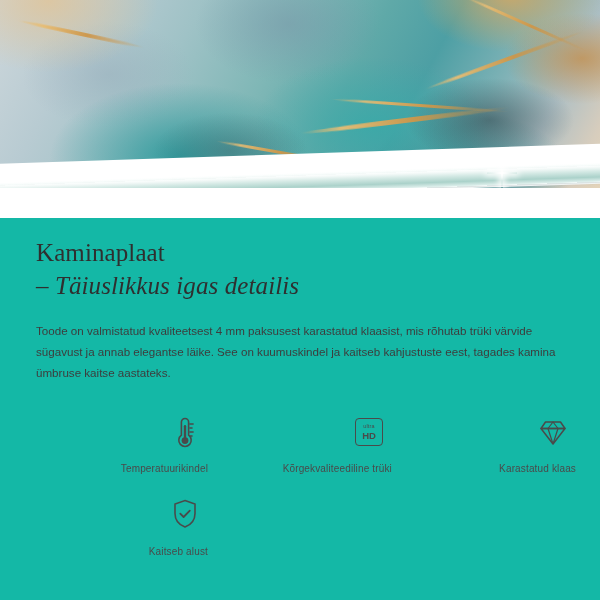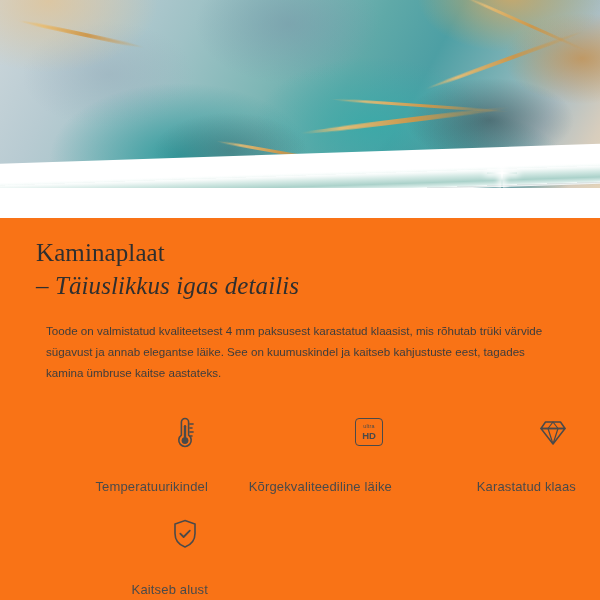--- a/index.html
+++ b/index.html
@@ -10,21 +10,21 @@
     width: 600px;
     height: 600px;
     background: #ffffff;
     font-family: "Liberation Sans", sans-serif;
     overflow: hidden;
   }
   .page {
     position: relative;
     width: 600px;
     height: 600px;
-    background: #f97316;
+    background: #14b8a6;
     overflow: hidden;
   }
 
   
   .hero {
     position: relative;
     width: 600px;
     height: 218px;
     overflow: hidden;
     background: #ffffff;
@@ -151,21 +151,21 @@
     font-family: "Liberation Serif", serif;
     font-size: 25px;
     font-weight: normal;
     line-height: 1.32;
     color: #2f2f2f;
     letter-spacing: 0.1px;
   }
   .title .line2 { display: block; font-style: italic; }
   .desc {
     margin: 0;
-    padding: 18px 36px 0 46px;
+    padding: 18px 36px 0 36px;
     font-family: "Liberation Sans", sans-serif;
     font-size: 11.6px;
     line-height: 1.82;
     color: #3d3d3d;
     max-width: 536px;
   }
 
   
   .features {
     display: grid;
@@ -181,22 +181,22 @@
     justify-content: flex-start;
   }
   .feature-icon {
     height: 46px;
     width: 46px;
     display: flex;
     align-items: center;
     justify-content: center;
   }
   .feature-label {
-    margin-top: 24px;
-    font-size: 13px;
+    margin-top: 8px;
+    font-size: 10px;
     color: #4a4a4a;
     text-align: center;
     letter-spacing: 0.15px;
   }
   .ultrahd-box {
     width: 26px;
     height: 26px;
     border: 1.6px solid #4a4a4a;
     border-radius: 4px;
     display: flex;
@@ -255,21 +255,21 @@
         <span class="feature-label">Temperatuurikindel</span>
       </div>
 
       <div class="feature">
         <span class="feature-icon">
           <span class="ultrahd-box">
             <span class="u1">ultra</span>
             <span class="u2">HD</span>
           </span>
         </span>
-        <span class="feature-label">Kõrgekvaliteediline läike</span>
+        <span class="feature-label">Kõrgekvaliteediline trüki</span>
       </div>
 
       <div class="feature">
         <span class="feature-icon">
           <svg width="36" height="36" viewBox="0 0 36 36" fill="none" stroke="#4a4a4a" stroke-width="1.5" stroke-linejoin="round">
             <path d="M6 14.5h24L18 30 6 14.5z"></path>
             <path d="M10.5 8h15l4.5 6.5H6L10.5 8z"></path>
             <path d="M6 14.5h24M13 14.5L18 8l5 6.5M18 30l-5-15.5M18 30l5-15.5" stroke-width="1.2"></path>
           </svg>
         </span>

